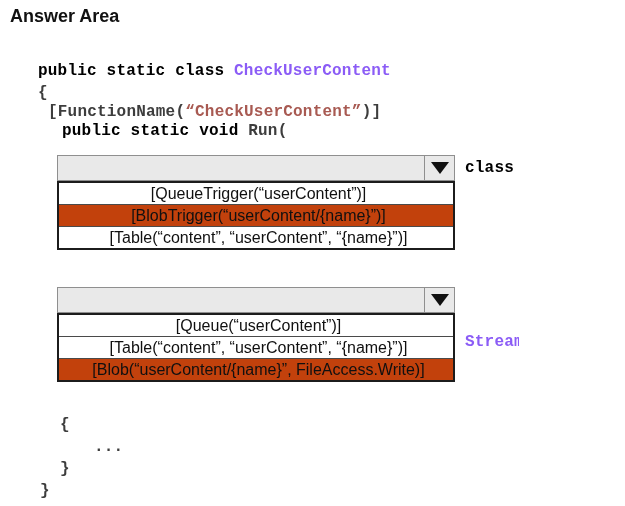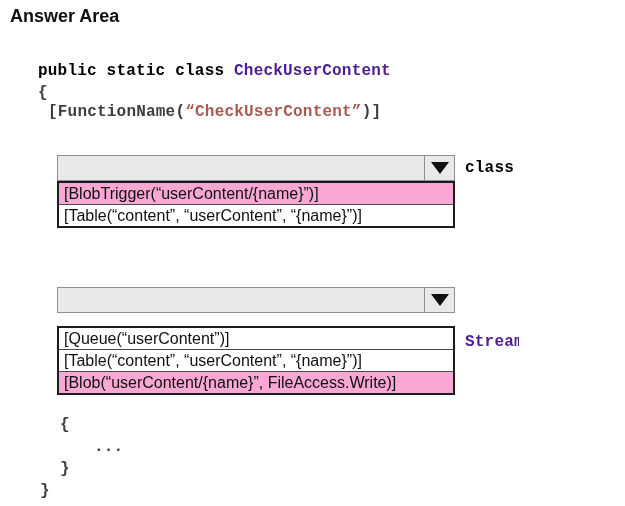--- a/index.html
+++ b/index.html
@@ -1,31 +1,31 @@
 <!DOCTYPE html>
 <html><head>
 <meta charset="utf-8">
 <style>
   html,body { margin:0; padding:0; background:#ffffff; }
   #screen {
     position:relative; width:519px; height:506px; background:#ffffff;
-    font-family:"Liberation Sans", sans-serif; overflow:hidden;
+    font-family:"Liberation Sans", sans-serif; overflow:hidden;text-align:center;
   }
   .title {
     position:absolute; left:10px; top:6px;
     font-size:18px; font-weight:bold; color:#111;
     font-family:"Liberation Sans", sans-serif;
   }
   .code-line {
     position:absolute; white-space:pre;
     font-family:"Liberation Mono","DejaVu Sans Mono",monospace;
     font-size:16px; font-weight:bold; color:#3d3d3d; letter-spacing:0.2px;
   }
   .tok-kw  { color:#000000; }
-  .tok-cls { color:#4c1d95; }
+  .tok-cls { color:#8b5cf6; }
   .tok-str { color:#a85a52; }
   .dd-header {
     position:absolute; left:57px; width:398px; height:26px;
     background:#e9e9e9; border:1px solid #8f8f8f; box-sizing:border-box;
     cursor:pointer;
   }
   .dd-arrow-cell {
     position:absolute; right:0; top:0; bottom:0; width:29px;
     border-left:1px solid #8f8f8f;
     display:flex; align-items:center; justify-content:center;
@@ -39,58 +39,60 @@
     position:absolute; left:57px; width:398px;
     background:#ffffff; border:2px solid #1c1c1c; box-sizing:border-box;
   }
   .dd-option {
     height:21px; line-height:21px; padding-left:5px;
     font-size:16px; color:#101010; white-space:nowrap; overflow:hidden;
     border-bottom:1px solid #4a4a4a; cursor:pointer;
     font-family:"Liberation Sans", sans-serif;
   }
   .dd-option:last-child { border-bottom:none; }
-  .dd-option.selected { background:#f9a8d4; }
+  .dd-option.selected { background:#c2410c; }
 </style>
 </head>
 <body>
 
 <div id="screen">
 
   <div class="title">Answer Area</div>
 
   <div class="code-line" style="left:38px; top:62px;"><span class="tok-kw">public static class </span><span class="tok-cls">CheckUserContent</span></div>
 
   <div class="code-line" style="left:38px; top:84px;">{</div>
 
   <div class="code-line" style="left:48px; top:103px;"><span>[FunctionName(</span><span class="tok-str">“CheckUserContent”</span><span>)]</span></div>
 
+  <div class="code-line" style="left:62px; top:122px;"><span class="tok-kw">public static void </span><span>Run(</span></div>
 
   <div class="dd-header" style="top:155px;">
     <div class="dd-arrow-cell">
       <div class="dd-arrow"></div>
     </div>
   </div>
 
   <div class="code-line" style="left:465px; top:159px;"><span class="tok-kw">class</span><span> content,</span></div>
 
   <div class="dd-list" style="top:181px;">
+    <div class="dd-option">[QueueTrigger(“userContent”)]</div>
     <div class="dd-option selected">[BlobTrigger(“userContent/{name}”)]</div>
     <div class="dd-option">[Table(“content”, “userContent”, “{name}”)]</div>
   </div>
 
   <div class="dd-header" style="top:287px;">
     <div class="dd-arrow-cell">
       <div class="dd-arrow"></div>
     </div>
   </div>
 
   <div class="code-line" style="left:465px; top:291px;margin-top:42px;"><span class="tok-cls">Stream</span><span> output)</span></div>
 
-  <div class="dd-list" style="top:326px;">
+  <div class="dd-list" style="top:313px;">
     <div class="dd-option">[Queue(“userContent”)]</div>
     <div class="dd-option">[Table(“content”, “userContent”, “{name}”)]</div>
     <div class="dd-option selected">[Blob(“userContent/{name}”, FileAccess.Write)]</div>
   </div>
 
   <div class="code-line" style="left:60px; top:416px;">{</div>
   <div class="code-line" style="left:94px; top:438px;">...</div>
   <div class="code-line" style="left:60px; top:460px;">}</div>
   <div class="code-line" style="left:40px; top:482px;">}</div>
 

